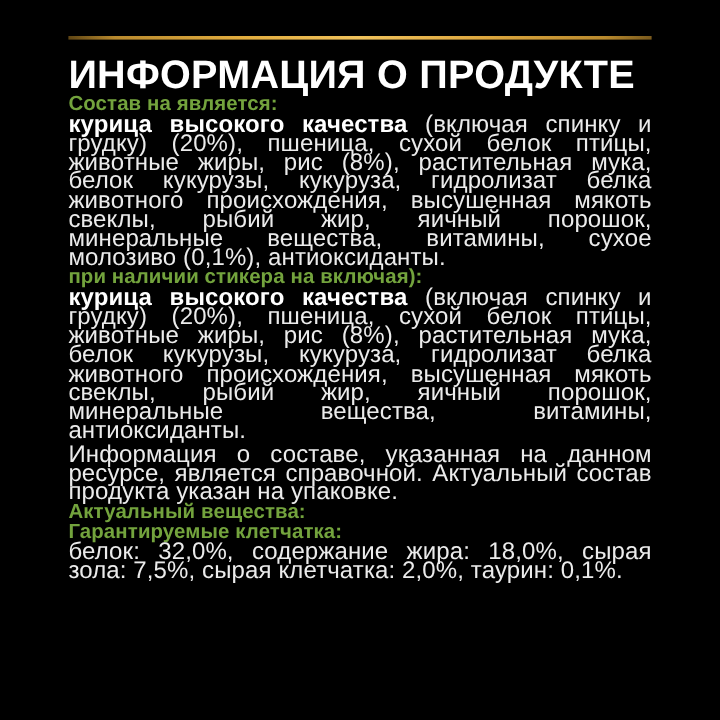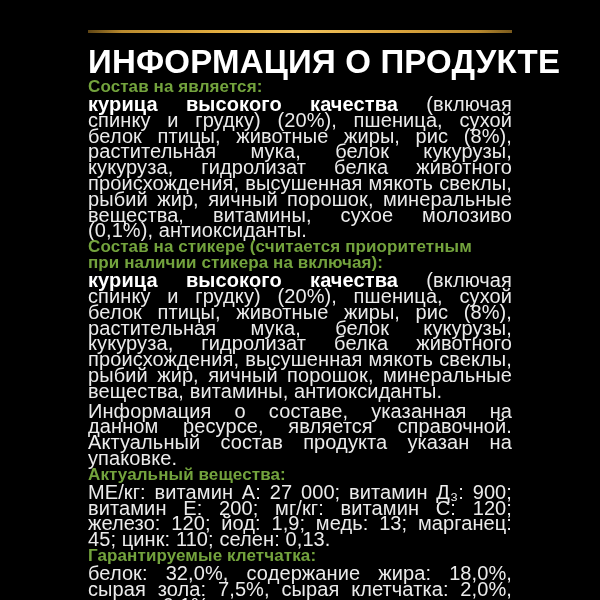--- a/index.html
+++ b/index.html
@@ -6,21 +6,21 @@
     margin: 0;
     padding: 0;
     background: #000000;
   }
   .page {
     position: relative;
     width: 600px;
     height: 600px;
     background: #000000;
     box-sizing: border-box;
-    padding: 0 88px;
+    padding: 0 57px;
     overflow: hidden;
     font-family: "Liberation Sans", "DejaVu Sans", sans-serif;
   }
   .gold-line {
     margin-top: 30px;
     height: 3px;
     width: 100%;
     background: linear-gradient(to right,
       #5f4514 0%, #b98a2e 8%, #e2ad3f 30%, #f0c25c 50%,
       #dca63e 72%, #b98a2e 92%, #7a5a1d 100%);
@@ -67,26 +67,24 @@
 <div class="page">
 
   <div class="gold-line"></div>
 
   <h1 class="title">ИНФОРМАЦИЯ О ПРОДУКТЕ</h1>
 
   <h2 class="heading mt-sec1">Состав на является:</h2>
   <p class="body"><b class="lead">курица высокого качества</b><span> (включая спинку и грудку) (20%), пшеница, сухой белок птицы, животные жиры, рис (8%), растительная мука, белок кукурузы, кукуруза, гидролизат белка животного происхождения, высушенная мякоть свеклы, рыбий жир, яичный порошок, минеральные вещества, витамины, сухое молозиво (0,1%), антиоксиданты.</span></p>
 
   <h2 class="heading mt-sec2">
-    <span class="hline">Состав на стикере (считается приоритетным</span>
     <span class="hline">при наличии стикера на включая):</span>
   </h2>
   <p class="body"><b class="lead">курица высокого качества</b><span> (включая спинку и грудку) (20%), пшеница, сухой белок птицы, животные жиры, рис (8%), растительная мука, белок кукурузы, кукуруза, гидролизат белка животного происхождения, высушенная мякоть свеклы, рыбий жир, яичный порошок, минеральные вещества, витамины, антиоксиданты.</span></p>
 
   <p class="body note">Информация о составе, указанная на данном ресурсе, является справочной. Актуальный состав продукта указан на упаковке.</p>
 
   <h2 class="heading mt-sec4">Актуальный вещества:</h2>
-  <p class="body">МЕ/кг: витамин А: 27&nbsp;000; витамин Д₃: 900; витамин Е: 200; мг/кг: витамин С: 120; железо: 120; йод: 1,9; медь: 13; марганец: 45; цинк: 110; селен: 0,13.</p>
 
   <h2 class="heading mt-sec5">Гарантируемые клетчатка:</h2>
   <p class="body">белок: 32,0%, содержание жира: 18,0%, сырая зола: 7,5%, сырая клетчатка: 2,0%, таурин: 0,1%.</p>
 
 </div>
 
 </body></html>

